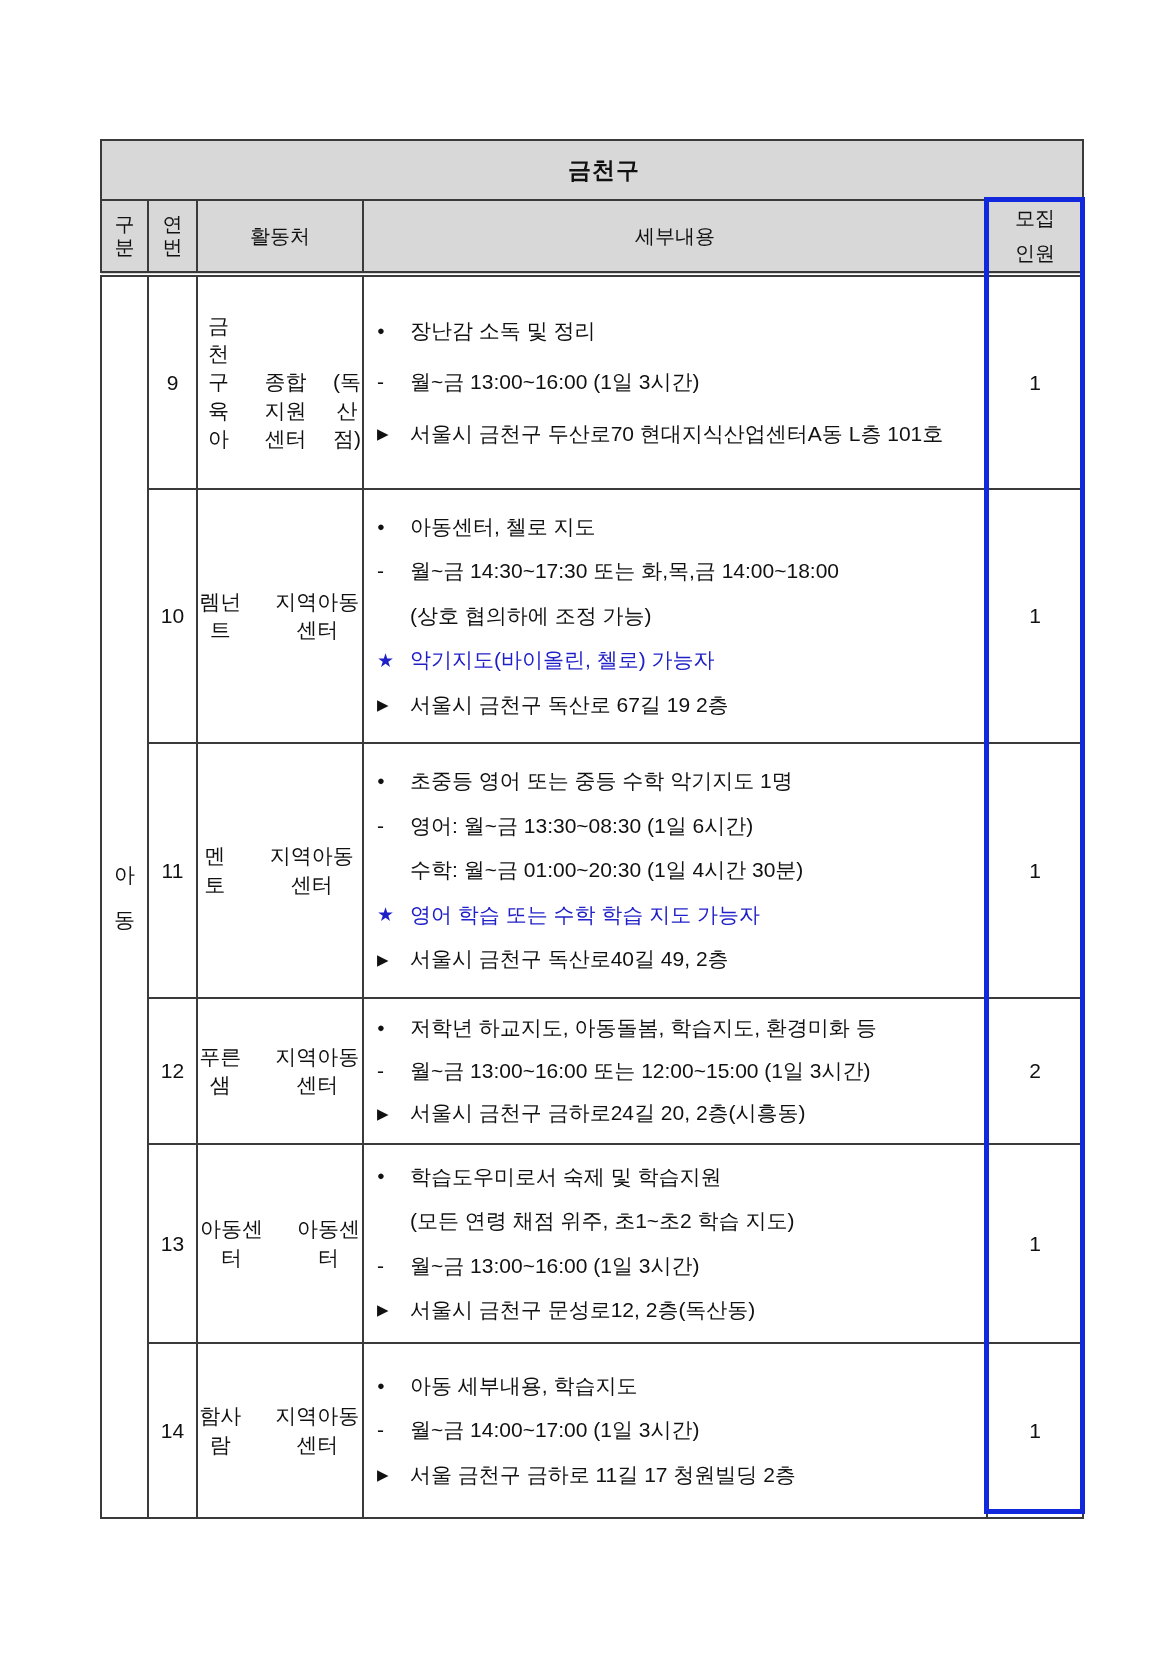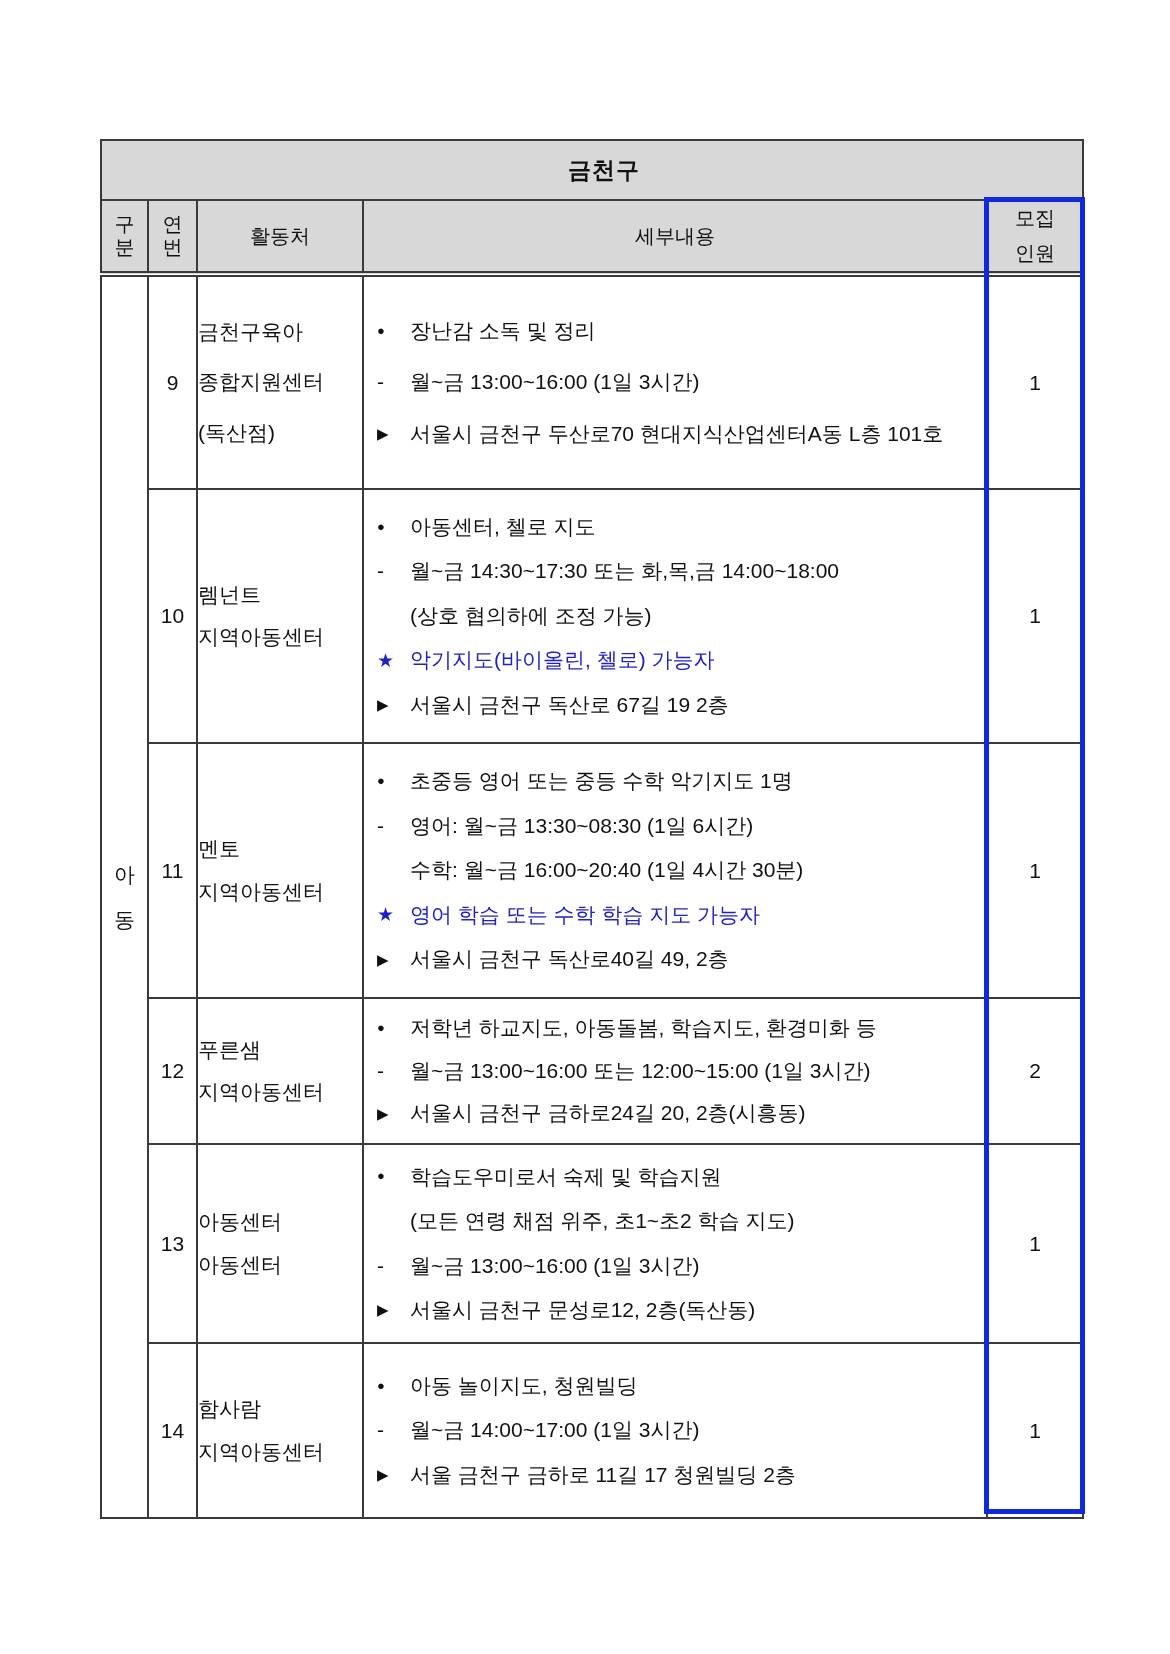--- a/index.html
+++ b/index.html
@@ -37,23 +37,23 @@
   td.cat{
     text-align:center;font-size:21px;line-height:1.1;
   }
   .cat-inner{display:flex;flex-direction:column;align-items:center;gap:22px;}
   td.no{
     text-align:center;font-size:21px;
   }
   td.place{
     text-align:center;font-size:21px;
   }
-  .place-inner{display:flex;flex-direction:column;align-items:flex-start;line-height:1.35;}
+  .place-inner{display:flex;flex-direction:row;align-items:flex-end;line-height:1.35;}
   .place-inner.sp3{gap:22px;}
-  .place-inner.sp2{gap:14px;}
+  .place-inner.sp2{gap:30px;}
   td.details{padding:12px 8px 12px 13px;}
   .dlist{display:flex;flex-direction:column;justify-content:center;}
   .g21{gap:21px;} .g14{gap:14px;} .g12{gap:12px;}
   .dline{display:flex;align-items:center;font-size:21px;line-height:1.45;white-space:nowrap;}
   .mk{width:33px;flex:0 0 33px;display:inline-block;}
   .mk-bullet{font-size:13px;}
   .mk-dash{font-size:21px;}
   .mk-arrow{font-size:15px;}
   .mk-star{font-size:19px;color:var(--accent-blue-text);}
   .blue{color:var(--accent-blue-text);}
@@ -187,21 +187,21 @@
           <div class="dline">
                 <span class="mk mk-bullet">●</span>
                 <span>초중등 영어 또는 중등 수학 악기지도 1명</span>
               </div>
           <div class="dline">
                 <span class="mk mk-dash">-</span>
                 <span>영어: 월~금 13:30~08:30 (1일 6시간)</span>
               </div>
           <div class="dline">
                 <span class="mk"></span>
-                <span>수학: 월~금 16:00~20:40 (1일 4시간 30분)</span>
+                <span>수학: 월~금 01:00~20:30 (1일 4시간 30분)</span>
               </div>
           <div class="dline blue">
                 <span class="mk mk-star">★</span>
                 <span>영어 학습 또는 수학 학습 지도 가능자</span>
               </div>
           <div class="dline">
                 <span class="mk mk-arrow">▶</span>
                 <span>서울시 금천구 독산로40길 49, 2층</span>
               </div>
         </div>
@@ -272,21 +272,21 @@
       <td class="place">
         <div class="place-inner sp2">
           <div>함사람</div>
           <div>지역아동센터</div>
         </div>
       </td>
       <td class="details">
         <div class="dlist g14">
           <div class="dline">
                 <span class="mk mk-bullet">●</span>
-                <span>아동 놀이지도, 청원빌딩</span>
+                <span>아동 세부내용, 학습지도</span>
               </div>
           <div class="dline">
                 <span class="mk mk-dash">-</span>
                 <span>월~금 14:00~17:00 (1일 3시간)</span>
               </div>
           <div class="dline">
                 <span class="mk mk-arrow">▶</span>
                 <span>서울 금천구 금하로 11길 17 청원빌딩 2층</span>
               </div>
         </div>

